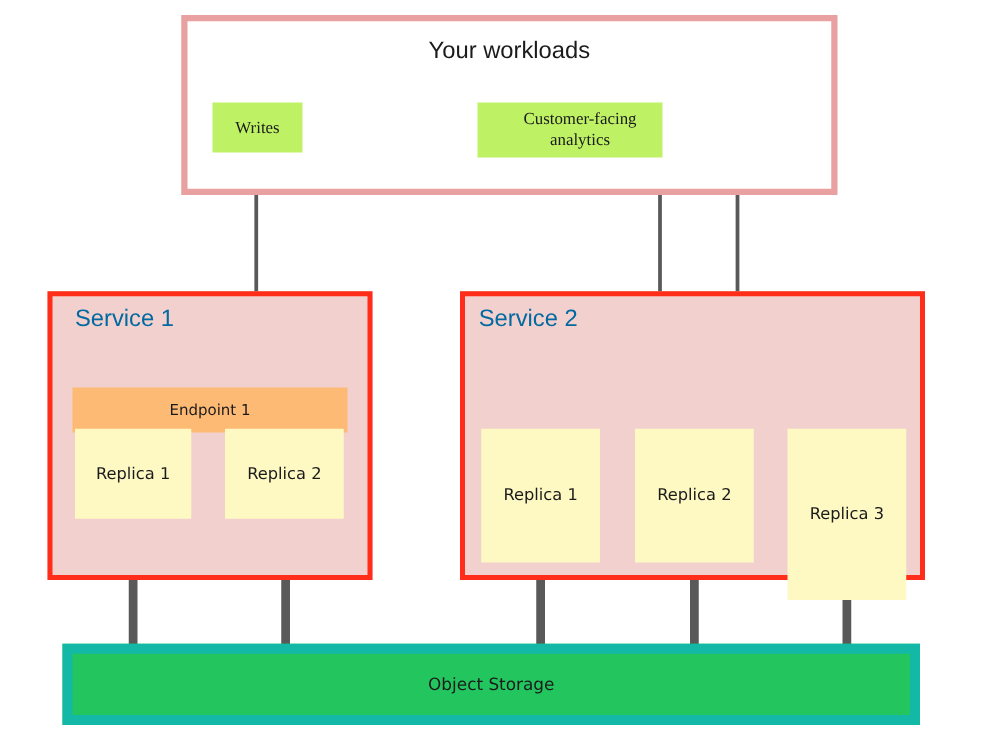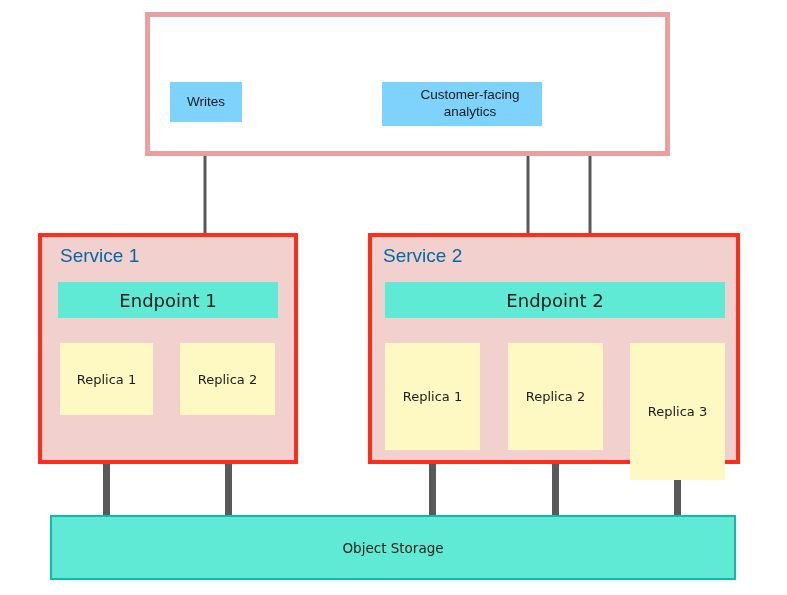--- a/index.html
+++ b/index.html
@@ -31,57 +31,58 @@
   }
   .workloads-title {
     left: 145px; top: 30px;
     width: 525px;
     text-align: center;
     font-size: 19px;
     color: #1b1b1b;
     font-family: "Liberation Sans", sans-serif;
   }
   .workload-chip {
-    background: #7dd3fc;
+    background: #bef264;
     color: #1b1b1b;
     font-size: 13.5px;
     display: flex;
     align-items: center;
     justify-content: center;
     text-align: center;
     line-height: 1.25;
-    font-family: Liberation Sans, sans-serif;
+    font-family: Liberation Serif, serif;
   }
   .chip-writes  { left: 170px; top: 82px; width: 72px;  height: 40px; }
-  .chip-cfa     { left: 382px; top: 82px; width: 160px; height: 44px; padding-left: 16px; }
+  .chip-cfa     { left: 382px; top: 82px; width: 148px; height: 44px; padding-left: 16px; }
   .chip-adhoc   { left: 546px; top: 82px; width: 98px;  height: 42px; }
 
   
   .service-box {
     background: #f2d0ce;
     border: 4px solid #ff2d1a;
   }
   .service-1 { left: 38px;  top: 233px; width: 260px; height: 231px; }
   .service-2 { left: 368px; top: 233px; width: 372px; height: 231px; }
   .service-title {
     font-size: 19px;
     color: #0369a1;
     font-family: "Liberation Sans", sans-serif;
   }
   .title-s1 { left: 60px;  top: 245px; }
   .title-s2 { left: 383px; top: 245px; }
 
   
   .endpoint {
-    background: #5eead4;
+    background: #fdba74;
     color: #1b1b1b;
-    font-size: 18px;
+    font-size: 12px;
     display: flex;
     align-items: center;
     justify-content: center;
+    margin-top: 28px;
   }
   .endpoint-1 { left: 58px;  top: 282px; width: 220px; height: 36px; }
   .endpoint-2 { left: 385px; top: 282px; width: 340px; height: 36px; }
 
   
   .replica {
     background: #fef9c3;
     color: #1b1b1b;
     font-size: 13px;
     display: flex;
@@ -91,22 +92,22 @@
   .r1a { left: 60px;  top: 343px; width: 93px; height: 72px; }
   .r1b { left: 180px; top: 343px; width: 95px; height: 72px; }
   .r2a { left: 385px; top: 343px; width: 95px; height: 107px; }
   .r2b { left: 508px; top: 343px; width: 95px; height: 107px; }
   .r2c { left: 630px; top: 343px; width: 95px; height: 137px; }
 
   
   .object-storage {
     left: 50px; top: 515px;
     width: 686px; height: 65px;
-    background: #5eead4;
-    border: 2px solid #14b8a6;
+    background: #22c55e;
+    border: 8px solid #14b8a6;
     display: flex;
     align-items: center;
     justify-content: center;
     font-size: 13.5px;
     color: #1b1b1b;
   }
 
   .connector { position: absolute; background: #595959; }
 </style>
 </head>
@@ -133,32 +134,32 @@
   <div class="connector abs" style="left:553px; top:318px; width:6px; height:27px;"></div>
   <div class="connector abs" style="left:675px; top:318px; width:6px; height:27px;"></div>
 
   <div class="connector abs" style="left:103px; top:415px; width:7px; height:102px;"></div>
   <div class="connector abs" style="left:225px; top:415px; width:7px; height:102px;"></div>
   <div class="connector abs" style="left:429px; top:450px; width:7px; height:67px;"></div>
   <div class="connector abs" style="left:552px; top:450px; width:7px; height:67px;"></div>
   <div class="connector abs" style="left:674px; top:450px; width:7px; height:67px;"></div>
 
   <div class="abs workloads-box"></div>
+  <div class="abs workloads-title">Your workloads</div>
 
   <div class="abs workload-chip chip-writes">Writes</div>
   <div class="abs workload-chip chip-cfa">Customer-facing analytics</div>
 
   <div class="abs service-box service-1"></div>
   <div class="abs service-title title-s1">Service 1</div>
   <div class="abs endpoint endpoint-1">Endpoint 1</div>
   <div class="abs replica r1a">Replica 1</div>
   <div class="abs replica r1b">Replica 2</div>
 
   <div class="abs service-box service-2"></div>
   <div class="abs service-title title-s2">Service 2</div>
-  <div class="abs endpoint endpoint-2">Endpoint 2</div>
   <div class="abs replica r2a">Replica 1</div>
   <div class="abs replica r2b">Replica 2</div>
   <div class="abs replica r2c">Replica 3</div>
 
   <div class="abs object-storage">Object Storage</div>
 
 </div>
 
 </body></html>

